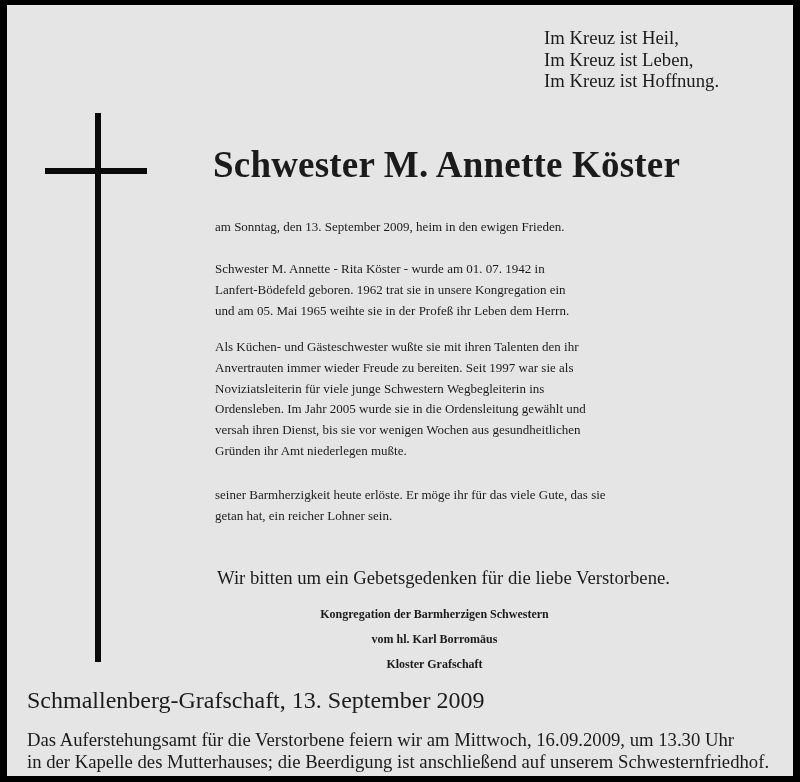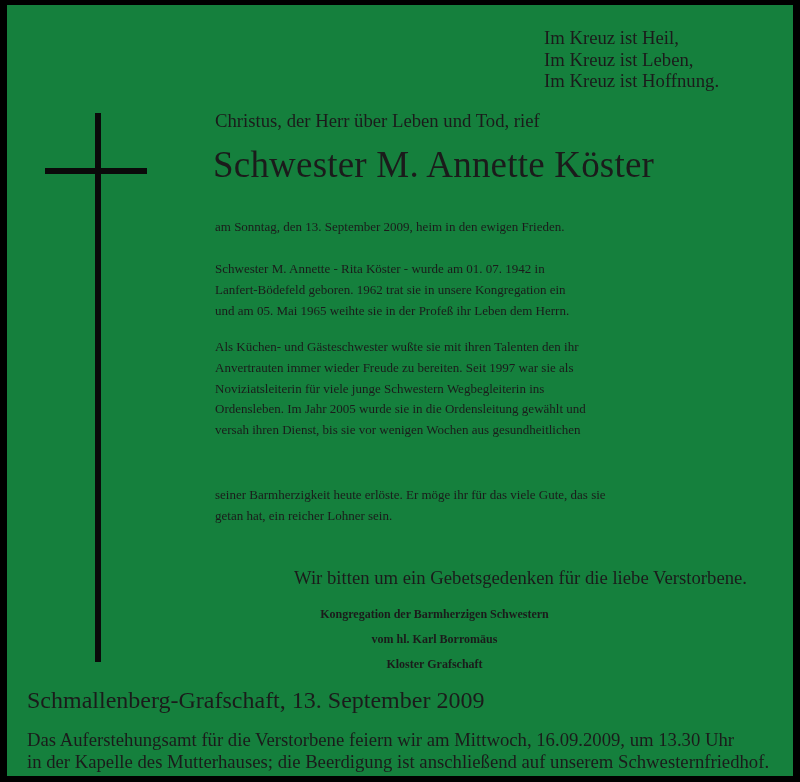--- a/index.html
+++ b/index.html
@@ -7,56 +7,56 @@
     width: 800px; height: 782px;
     background: #000;
     font-family: "Liberation Serif", "DejaVu Serif", serif;
     color: #1b1b1b;
     position: relative;
     overflow: hidden;
   }
   .page {
     position: absolute;
     left: 7px; top: 5px; right: 7px; bottom: 6px;
-    background: #15803d;
+    background: #e5e5e5;
   }
   .abs { position: absolute; }
 
   
   .cross-v { position: absolute; left: 88px; top: 108px; width: 6px; height: 549px; background: #0a0a0a; }
   .cross-h { position: absolute; left: 38px; top: 163px; width: 102px; height: 6px; background: #0a0a0a; }
 
   .motto {
     left: 537px; top: 22px;
     font-size: 18.7px; line-height: 21.5px;
     white-space: nowrap;
   }
   .intro-line {
     left: 208px; top: 105px;
     font-size: 18.7px; line-height: 21px;
     white-space: nowrap;
   }
   .deceased-name {
     left: 206px; top: 140px;
-    font-size: 37px; font-weight: normal; line-height: 40px;
+    font-size: 37px; font-weight: bold; line-height: 40px;
     letter-spacing: 0.2px;
     white-space: nowrap;
   }
   .para {
     left: 208px; width: 522px;
     font-size: 13px; line-height: 20.8px;
   }
   .p-death   { top: 212px; }
   .p-bio     { top: 254px; }
   .p-service { top: 332px; }
   .p-illness { top: 480px; }
   .prayer {
     left: 210px; top: 562px; width: 530px;
     font-size: 18.7px; line-height: 21px;
-    text-align: right;
+    text-align: left;
   }
   .signature {
     left: 150px; top: 597px; width: 555px;
     font-size: 12px; font-weight: bold; line-height: 25px;
     text-align: center;
   }
   .dateline {
     left: 20px; top: 685px;
     font-size: 24px; line-height: 21px;
     white-space: nowrap;
@@ -76,40 +76,40 @@
     <div class="cross-v"></div>
     <div class="cross-h"></div>
   </div>
 
   <div class="abs motto">
     <div>Im Kreuz ist Heil,</div>
     <div>Im Kreuz ist Leben,</div>
     <div>Im Kreuz ist Hoffnung.</div>
   </div>
 
-  <div class="abs intro-line">Christus, der Herr über Leben und Tod, rief</div>
 
   <div class="abs deceased-name">Schwester M. Annette Köster</div>
 
   <div class="abs para p-death">
     <div>am Sonntag, den 13. September 2009, heim in den ewigen Frieden.</div>
   </div>
 
   <div class="abs para p-bio">
     <div>Schwester M. Annette - Rita Köster - wurde am 01. 07. 1942 in</div>
     <div>Lanfert-Bödefeld geboren. 1962 trat sie in unsere Kongregation ein</div>
     <div>und am 05. Mai 1965 weihte sie in der Profeß ihr Leben dem Herrn.</div>
   </div>
 
   <div class="abs para p-service">
     <div>Als Küchen- und Gästeschwester wußte sie mit ihren Talenten den ihr</div>
     <div>Anvertrauten immer wieder Freude zu bereiten. Seit 1997 war sie als</div>
     <div>Noviziatsleiterin für viele junge Schwestern Wegbegleiterin ins</div>
     <div>Ordensleben. Im Jahr 2005 wurde sie in die Ordensleitung gewählt und</div>
     <div>versah ihren Dienst, bis sie vor wenigen Wochen aus gesundheitlichen</div>
+    <div>Gründen ihr Amt niederlegen mußte.</div>
   </div>
 
   <div class="abs para p-illness">
     <div>seiner Barmherzigkeit heute erlöste. Er möge ihr für das viele Gute, das sie</div>
     <div>getan hat, ein reicher Lohner sein.</div>
   </div>
 
   <div class="abs prayer">Wir bitten um ein Gebetsgedenken für die liebe Verstorbene.</div>
 
   <div class="abs signature">

